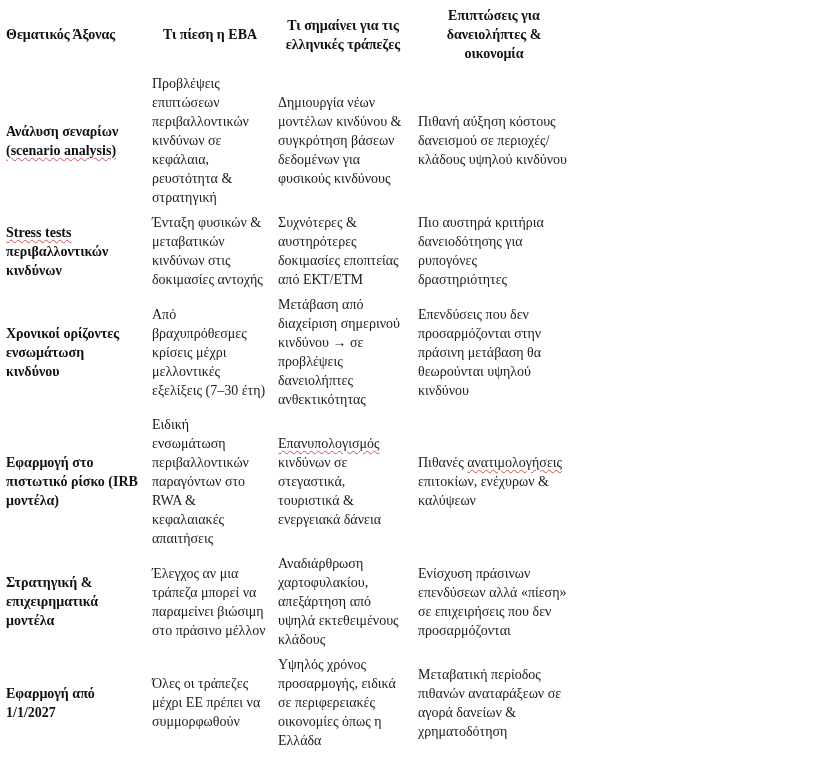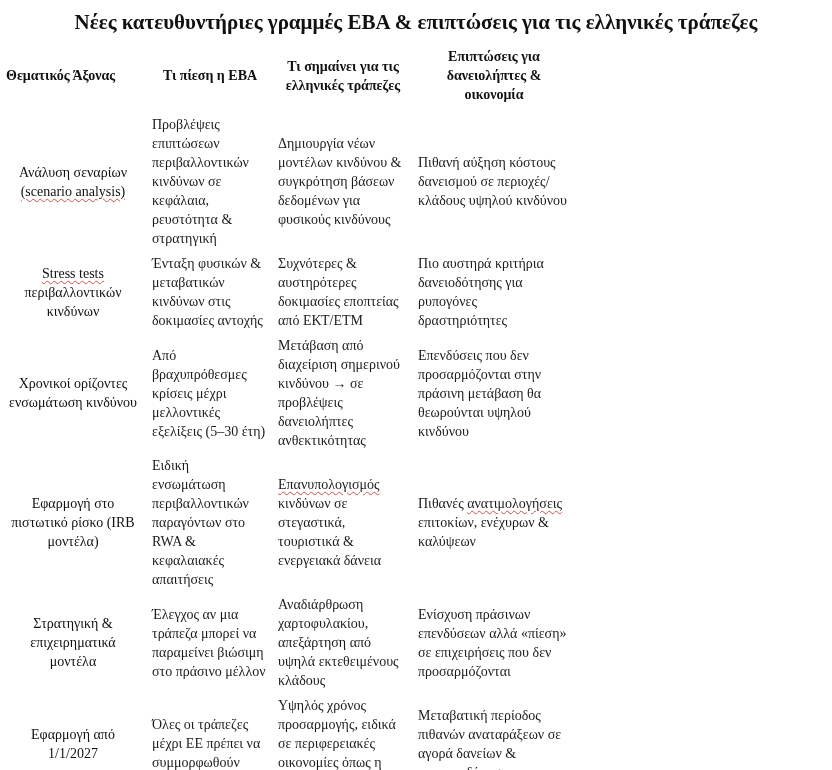--- a/index.html
+++ b/index.html
@@ -47,38 +47,36 @@
     color: #111111;
   }
   table.grid th.axis-h {
     text-align: left;
     padding-left: 2px;
   }
   table.grid td {
     padding: 3px 12px 3px 0;
   }
   table.grid td.axis {
-    font-weight: normal;
+    font-weight: bold;
     padding-left: 2px;
     color: #111111;
-    text-align: center;
   }
   .wavy {
     text-decoration-line: underline;
     text-decoration-style: wavy;
     text-decoration-color: #d05050;
     text-decoration-thickness: 1px;
     text-underline-offset: 2px;
   }
 </style>
 </head>
 <body>
 
 <div class="page">
-  <h1 class="title">Νέες κατευθυντήριες γραμμές EBA &amp; επιπτώσεις για τις ελληνικές τράπεζες</h1>
 
   <table class="grid">
     <colgroup>
       <col style="width:148px">
       <col style="width:126px">
       <col style="width:140px">
       <col style="width:162px">
     </colgroup>
     <thead>
       <tr>
@@ -96,21 +94,21 @@
           <td><span>Πιθανή αύξηση κόστους δανεισμού σε περιοχές/κλάδους υψηλού κινδύνου</span></td>
         </tr>
         <tr>
           <td class="axis"><span class="wavy">Stress tests</span><span> περιβαλλοντικών κινδύνων</span></td>
           <td><span>Ένταξη φυσικών &amp; μεταβατικών κινδύνων στις δοκιμασίες αντοχής</span></td>
           <td><span>Συχνότερες &amp; αυστηρότερες δοκιμασίες εποπτείας από ΕΚΤ/ΕΤΜ</span></td>
           <td><span>Πιο αυστηρά κριτήρια δανειοδότησης για ρυπογόνες δραστηριότητες</span></td>
         </tr>
         <tr>
           <td class="axis"><span>Χρονικοί ορίζοντες ενσωμάτωση κινδύνου</span></td>
-          <td><span>Από βραχυπρόθεσμες κρίσεις μέχρι μελλοντικές εξελίξεις (5–30 έτη)</span></td>
+          <td><span>Από βραχυπρόθεσμες κρίσεις μέχρι μελλοντικές εξελίξεις (7–30 έτη)</span></td>
           <td><span>Μετάβαση από διαχείριση σημερινού κινδύνου → σε προβλέψεις δανειολήπτες ανθεκτικότητας</span></td>
           <td><span>Επενδύσεις που δεν προσαρμόζονται στην πράσινη μετάβαση θα θεωρούνται υψηλού κινδύνου</span></td>
         </tr>
         <tr>
           <td class="axis"><span>Εφαρμογή στο πιστωτικό ρίσκο (IRB μοντέλα)</span></td>
           <td><span>Ειδική ενσωμάτωση περιβαλλοντικών παραγόντων στο RWA &amp; κεφαλαιακές απαιτήσεις</span></td>
           <td><span class="wavy">Επανυπολογισμός</span><span> κινδύνων σε στεγαστικά, τουριστικά &amp; ενεργειακά δάνεια</span></td>
           <td><span>Πιθανές </span><span class="wavy">ανατιμολογήσεις</span><span> επιτοκίων, ενέχυρων &amp; καλύψεων</span></td>
         </tr>
         <tr>

